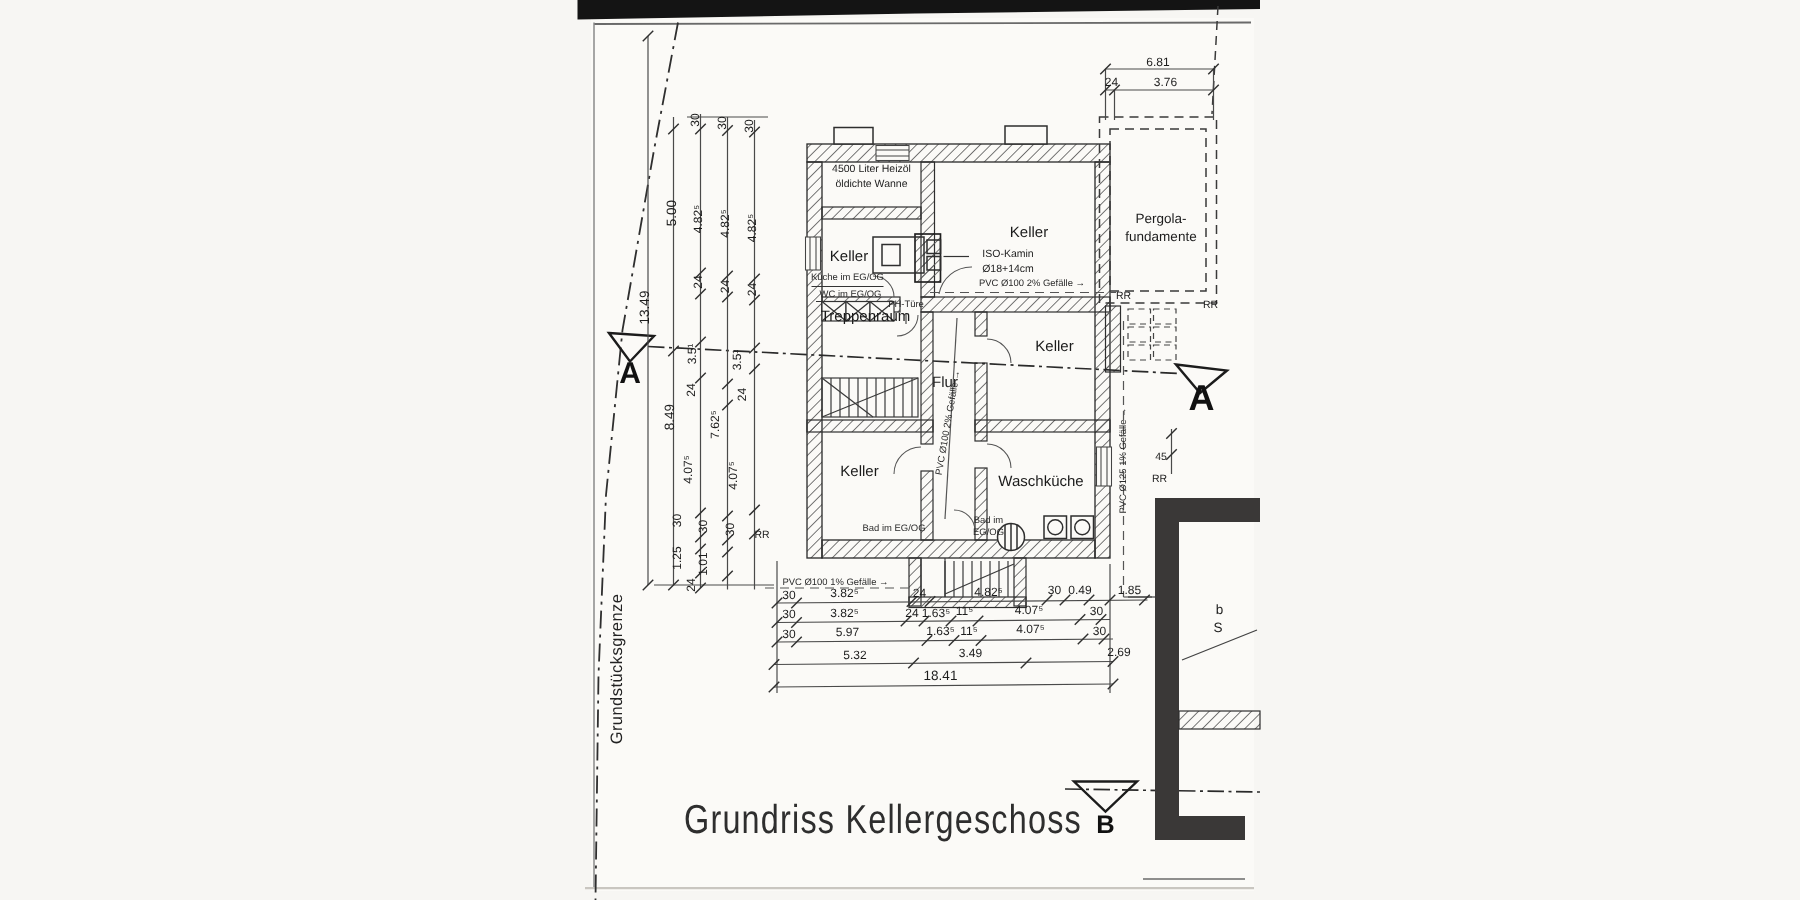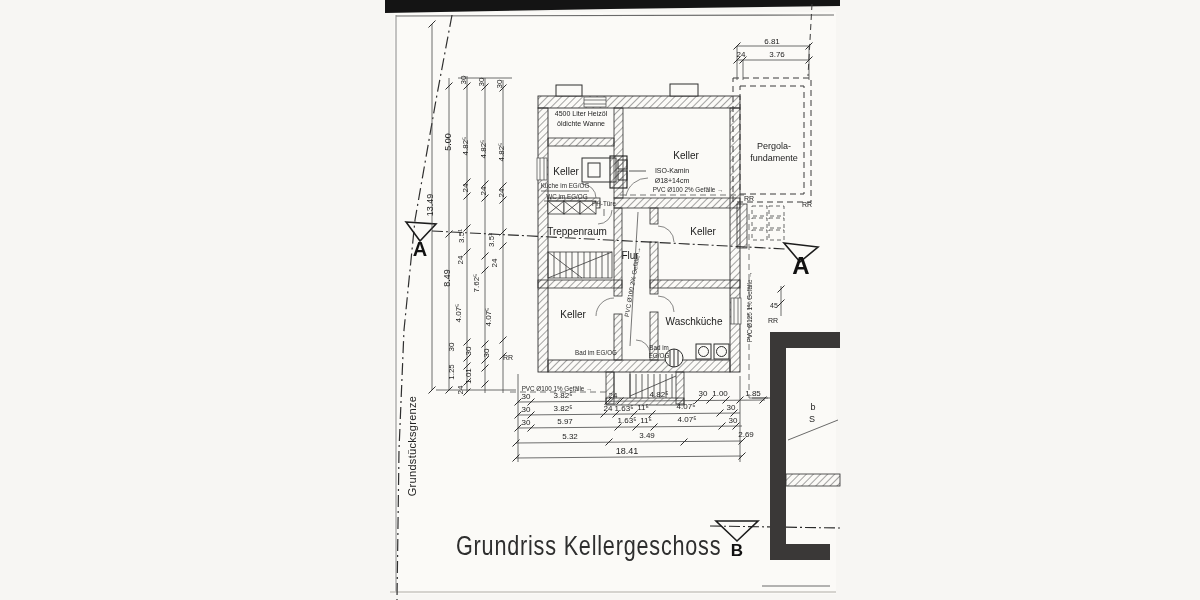--- a/index.html
+++ b/index.html
@@ -303,21 +303,21 @@
       <line x1="541" y1="191" x2="589" y2="191"></line>
       <line x1="544" y1="201" x2="592" y2="201"></line>
       <line x1="604" y1="209" x2="604" y2="216"></line>
     </g>
   </svg>
 
   <div class="lbl f7" style="left:581px;top:113px">4500 Liter Heizöl</div>
   <div class="lbl f7" style="left:581px;top:123px">öldichte Wanne</div>
   <div class="lbl room" style="left:686px;top:156px">Keller</div>
   <div class="lbl room" style="left:566px;top:172px">Keller</div>
-  <div class="lbl room" style="left:577px;top:232px">Treppenraum</div>
+  <div class="lbl room" style="left:577px;top:212px">Treppenraum</div>
   <div class="lbl room" style="left:703px;top:232px">Keller</div>
   <div class="lbl room" style="left:630px;top:256px">Flur</div>
   <div class="lbl room" style="left:573px;top:315px">Keller</div>
   <div class="lbl room" style="left:694px;top:322px">Waschküche</div>
   <div class="lbl f9" style="left:774px;top:146px">Pergola-</div>
   <div class="lbl f9" style="left:774px;top:158px">fundamente</div>
 
   <div class="lbl f7" style="left:672px;top:170px">ISO-Kamin</div>
   <div class="lbl f7" style="left:672px;top:180px">Ø18+14cm</div>
   <div class="lbl f6" style="left:565px;top:186px">Küche im EG/OG</div>
@@ -366,21 +366,21 @@
 
   <div class="lbl" style="left:772px;top:42px">6.81</div>
   <div class="lbl" style="left:741px;top:55px">24</div>
   <div class="lbl" style="left:777px;top:55px">3.76</div>
 
   <div class="lbl" style="left:526px;top:397px">30</div>
   <div class="lbl" style="left:563px;top:396px">3.82⁵</div>
   <div class="lbl" style="left:613px;top:396px">24</div>
   <div class="lbl" style="left:659px;top:395px">4.82⁵</div>
   <div class="lbl" style="left:703px;top:394px">30</div>
-  <div class="lbl" style="left:720px;top:394px">1.00</div>
+  <div class="lbl" style="left:720px;top:394px">0.49</div>
   <div class="lbl" style="left:753px;top:394px">1.85</div>
   <div class="lbl" style="left:526px;top:410px">30</div>
   <div class="lbl" style="left:563px;top:409px">3.82⁵</div>
   <div class="lbl" style="left:608px;top:409px">24</div>
   <div class="lbl" style="left:624px;top:409px">1.63⁵</div>
   <div class="lbl" style="left:643px;top:408px">11⁵</div>
   <div class="lbl" style="left:686px;top:407px">4.07⁵</div>
   <div class="lbl" style="left:731px;top:408px">30</div>
   <div class="lbl" style="left:526px;top:423px">30</div>
   <div class="lbl" style="left:565px;top:422px">5.97</div>

